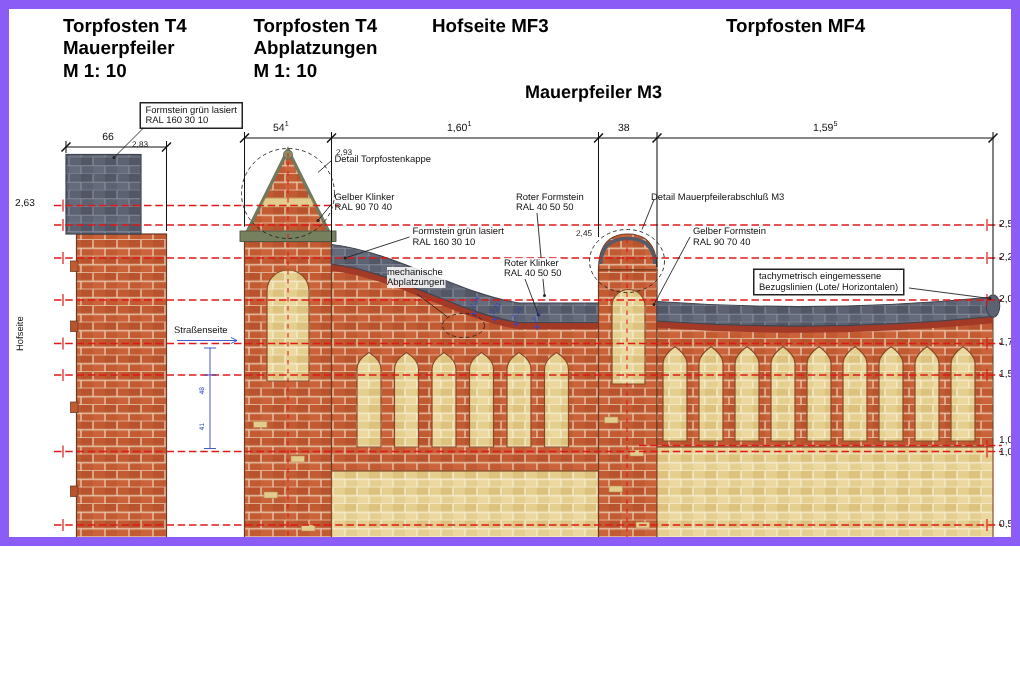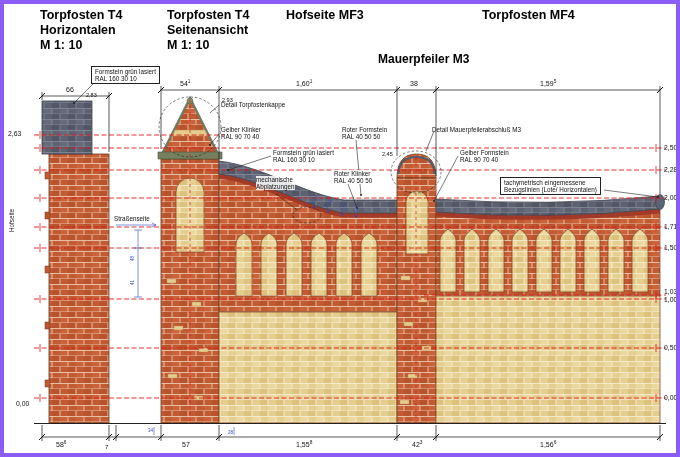--- a/index.html
+++ b/index.html
@@ -1,17 +1,17 @@
 <!DOCTYPE html>
 <html><head>
 <meta charset="utf-8">
 <style>
   html,body{margin:0;padding:0;background:#fff;}
-  .canvas{position:relative;width:680px;height:457px;background:#fff;overflow:hidden;
-          font-family:"Liberation Sans", sans-serif;border:4px solid #8b5cf6;box-sizing:border-box;}
+  .canvas{position:relative;width:680px;height:364px;background:#fff;overflow:hidden;
+          font-family:"Liberation Sans", sans-serif;border:6px solid #8b5cf6;box-sizing:border-box;}
   .canvas svg{position:absolute;left:0;top:0;}
   .labels{position:absolute;left:0;top:0;width:100%;height:100%;}
   .title{position:absolute;font-weight:bold;font-size:12.5px;line-height:15px;color:#000;white-space:nowrap;}
   .lbl{position:absolute;font-size:6.3px;line-height:7px;color:#111;white-space:pre-line;}
   .box{border:0.8px solid #222;padding:1px 3px;background:#fff;}
   .bgw{background:rgba(255,255,255,0.85);}
   .dim{position:absolute;font-size:7px;line-height:8px;color:#111;white-space:nowrap;}
   .elev{position:absolute;font-size:6.8px;line-height:7px;color:#111;white-space:nowrap;}
   .spot{position:absolute;font-size:5.5px;line-height:6px;color:#111;white-space:nowrap;}
   .blue{color:#2f47c8;}
@@ -186,31 +186,31 @@
     <path d="M134,226 V293 M130,226 H138 M130,244 H138 M130,293 H138"></path>
     <path d="M310,201 V205 M308,203 H312 M324,205 V209 M322,207 H326 M338,208 V212 M336,210 H340 M352,210 V214 M350,212 H354"></path>
     <path d="M150,423 V431 M230,423 V431"></path>
   </g>
 </svg>
 
 <div class="labels">
 
   <div class="title" style="left:36px;top:4px">
     <div>Torpfosten T4</div>
-    <div>Horizontalen</div>
+    <div>Mauerpfeiler</div>
     <div>M 1: 10</div>
   </div>
   <div class="title" style="left:163px;top:4px">
     <div>Torpfosten T4</div>
-    <div>Seitenansicht</div>
+    <div>Abplatzungen</div>
     <div>M 1: 10</div>
   </div>
   <div class="title" style="left:282px;top:4px">Hofseite MF3</div>
   <div class="title" style="left:478px;top:4px">Torpfosten MF4</div>
-  <div class="title" style="left:374px;top:48px;font-size:12px">Mauerpfeiler M3</div>
+  <div class="title" style="left:344px;top:48px;font-size:12px">Mauerpfeiler M3</div>
 
   <div class="lbl box" style="left:87px;top:62px">Formstein grün lasiert
 RAL 160 30 10</div>
   <div class="lbl" style="left:217px;top:97px">Detail Torpfostenkappe</div>
   <div class="lbl" style="left:217px;top:122px">Gelber Klinker
 RAL 90 70 40</div>
   <div class="lbl" style="left:269px;top:145px">Formstein grün lasiert
 RAL 160 30 10</div>
   <div class="lbl bgw" style="left:252px;top:172px">mechanische
 Abplatzungen</div>

